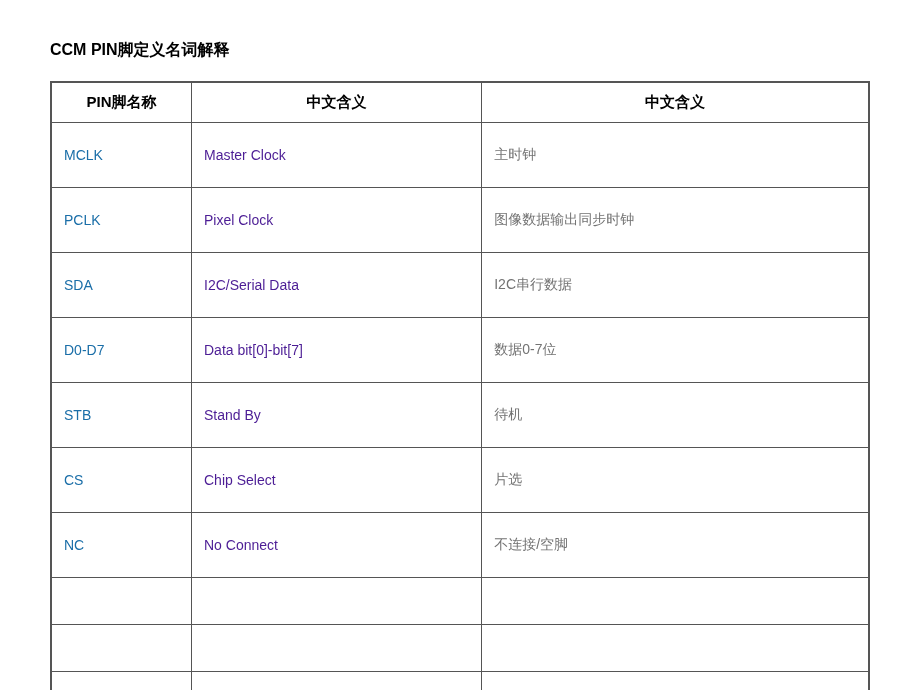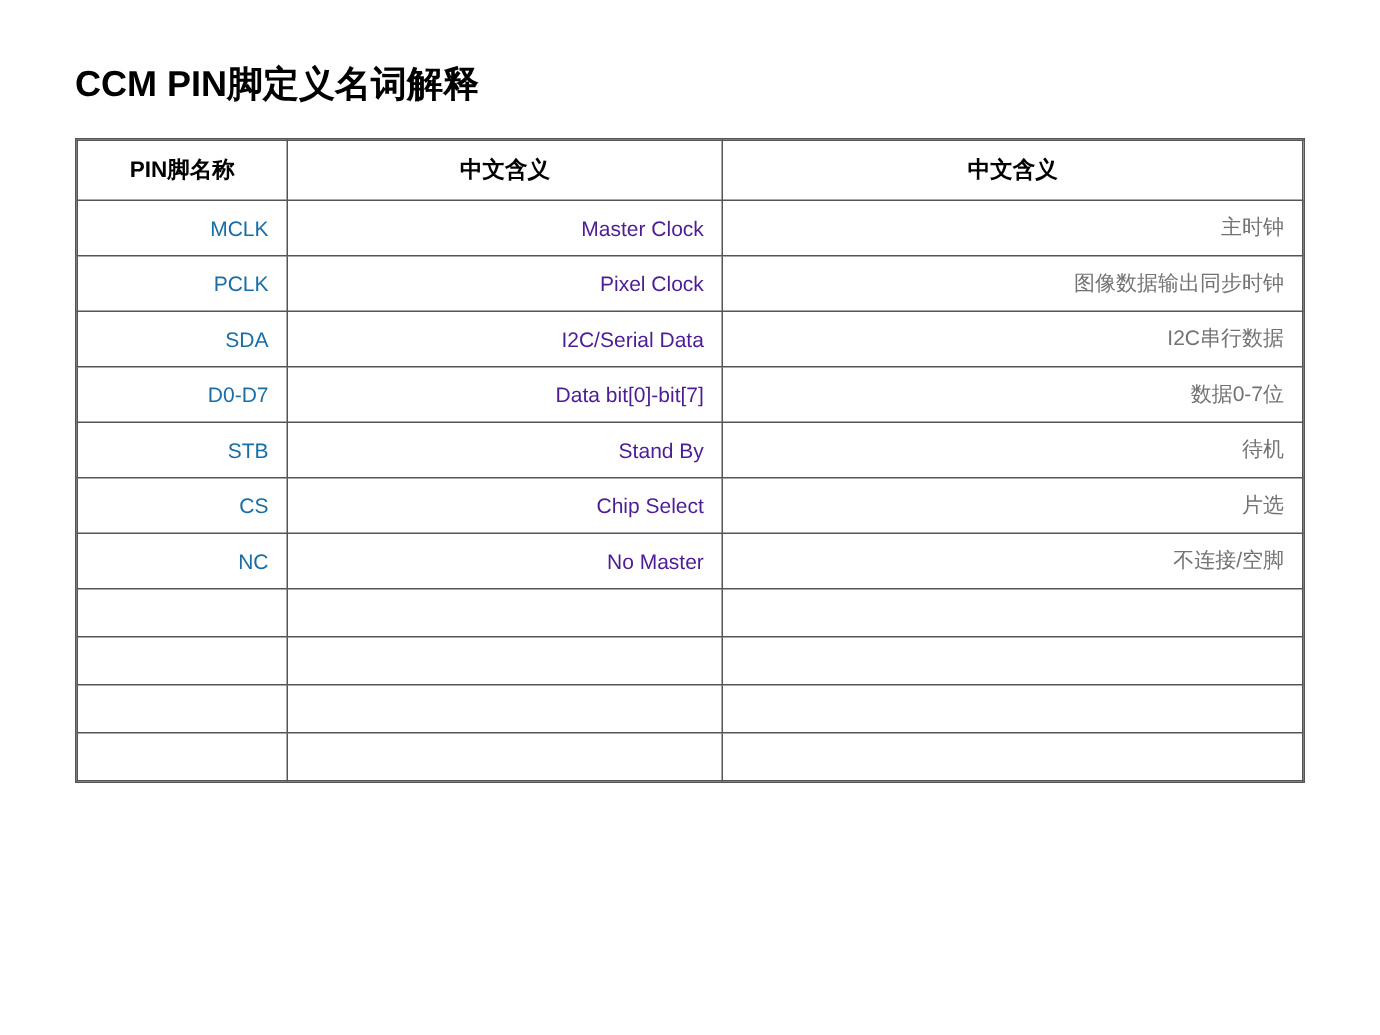--- a/index.html
+++ b/index.html
@@ -10,21 +10,21 @@
 
     body {
       background: #ffffff;
       font-family: "SimSun", "宋体", "Microsoft YaHei", Arial, sans-serif;
       padding: 40px 50px;
       width: 920px;
       min-height: 690px;
     }
 
     .page-title {
-      font-size: 24px;
+      font-size: 16px;
       font-weight: bold;
       color: #000000;
       margin-bottom: 20px;
     }
 
     .table-container {
       border: 1.5px solid #555555;
       width: 100%;
     }
 
@@ -38,22 +38,22 @@
       padding: 10px 12px;
       text-align: center;
       font-weight: bold;
       color: #000000;
       font-size: 15px;
       background: #ffffff;
     }
 
     tbody tr td {
       border: 1px solid #555555;
-      padding: 9px 12px;
-      text-align: right;
+      padding: 23px 12px;
+      text-align: left;
       font-size: 14px;
       color: #1a6ea8;
     }
 
     tbody tr td:first-child {
       width: 140px;
       color: #1a6ea8;
     }
 
     tbody tr td:nth-child(2) {
@@ -108,21 +108,21 @@
           <td>Stand By</td>
           <td>待机</td>
         </tr>
         <tr>
           <td>CS</td>
           <td>Chip Select</td>
           <td>片选</td>
         </tr>
         <tr>
           <td>NC</td>
-          <td>No Master</td>
+          <td>No Connect</td>
           <td>不连接/空脚</td>
         </tr>
         <tr class="empty-row">
           <td></td>
           <td></td>
           <td></td>
         </tr>
         <tr class="empty-row">
           <td></td>
           <td></td>

